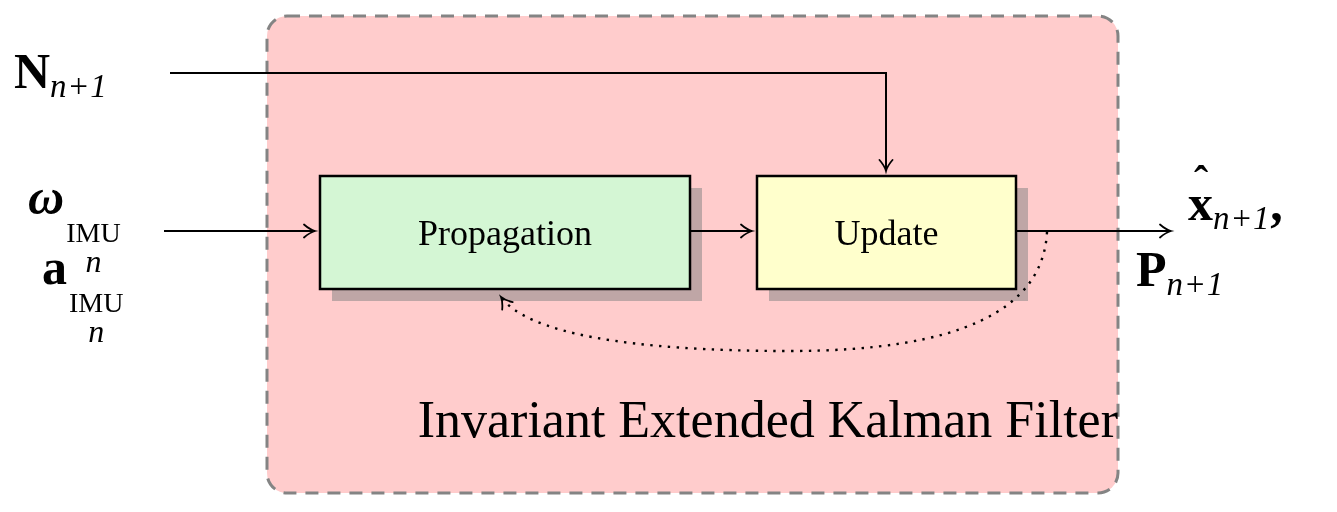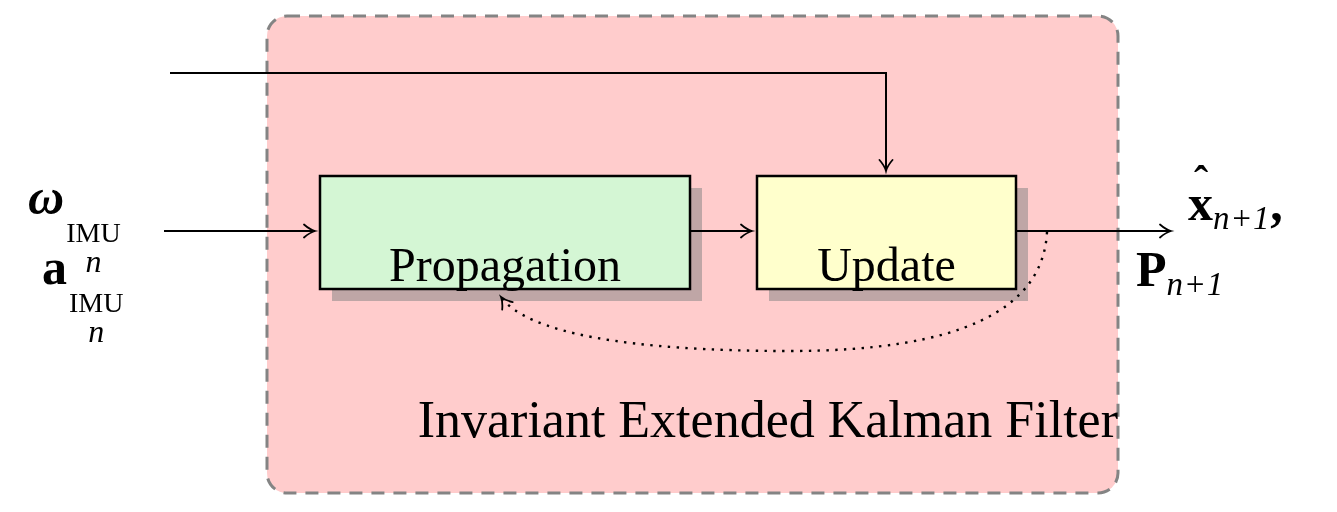--- a/index.html
+++ b/index.html
@@ -21,21 +21,21 @@
   svg.layer{position:absolute;left:0;top:0;width:1337px;height:512px;}
 
   .container-rect{fill:var(--container-fill);stroke:var(--container-border);stroke-width:3;stroke-dasharray:13 9;}
   .shadow-rect{fill:var(--shadow);stroke:none;}
   .prop-rect{fill:var(--propagation-fill);stroke:var(--box-border);stroke-width:2.5;}
   .update-rect{fill:var(--update-fill);stroke:var(--box-border);stroke-width:2.5;}
   .wire{fill:none;stroke:var(--line);stroke-width:2;}
   .wire-dotted{fill:none;stroke:var(--line);stroke-width:2.4;stroke-dasharray:2.4 6.4;}
 
   .label{position:absolute;line-height:1;white-space:nowrap;color:#000;}
-  .block-label{display:flex;align-items:flex-end;justify-content:center;font-size:48px;border-radius:12px;}
+  .block-label{display:flex;align-items:center;justify-content:center;font-size:36px;border-radius:12px;}
   .caption{font-size:52px;text-align:center;}
 
   .mlabel{font-size:50px;font-weight:700;}
   .msub{font-size:0.66em;font-weight:400;font-style:italic;vertical-align:-0.28em;letter-spacing:0.02em;}
   .mstack{display:inline-flex;flex-direction:column;align-items:center;vertical-align:-0.55em;line-height:0.95;margin-left:0.04em;}
   .msup-sc{font-size:0.56em;font-weight:400;font-style:normal;}
   .msub-it{font-size:0.64em;font-weight:400;font-style:italic;}
   .it{font-style:italic;}
   .hat-wrap{position:relative;display:inline-block;}
   .hat{position:absolute;left:52%;transform:translateX(-50%);top:-0.42em;font-size:0.85em;font-weight:700;}
@@ -72,20 +72,23 @@
     <span>Propagation</span>
   </div>
   <div class="label block-label" style="left:757px;top:176px;width:259px;height:113px;">
     <span>Update</span>
   </div>
 
   <div class="label caption" style="left:266px;top:394px;width:852px;text-align:right;">
     <span>Invariant Extended Kalman Filter</span>
   </div>
 
+  <div class="label mlabel" style="left:14px;top:46px;">
+    <span>N</span><span class="msub">n+1</span>
+  </div>
 
   <div class="label mlabel" style="left:28px;top:172px;">
     <span class="it">ω</span><span class="mstack">
         <span class="msup-sc">IMU</span>
         <span class="msub-it">n</span>
       </span>
   </div>
 
   <div class="label mlabel" style="left:42px;top:242px;">
     <span>a</span><span class="mstack">

